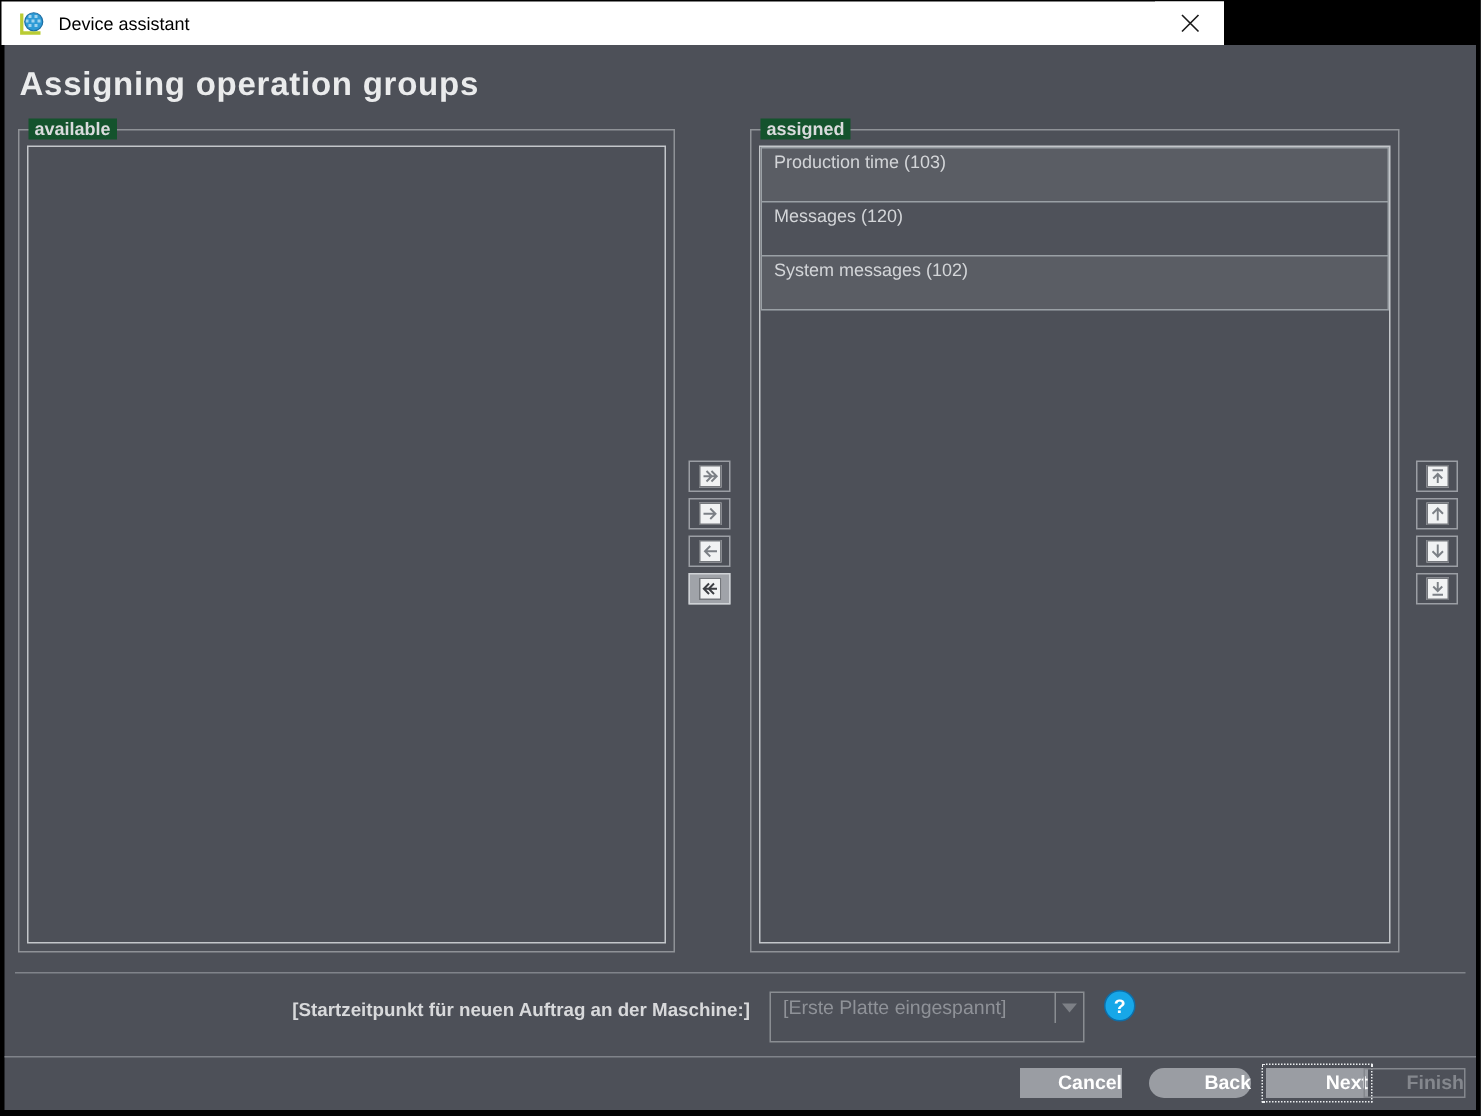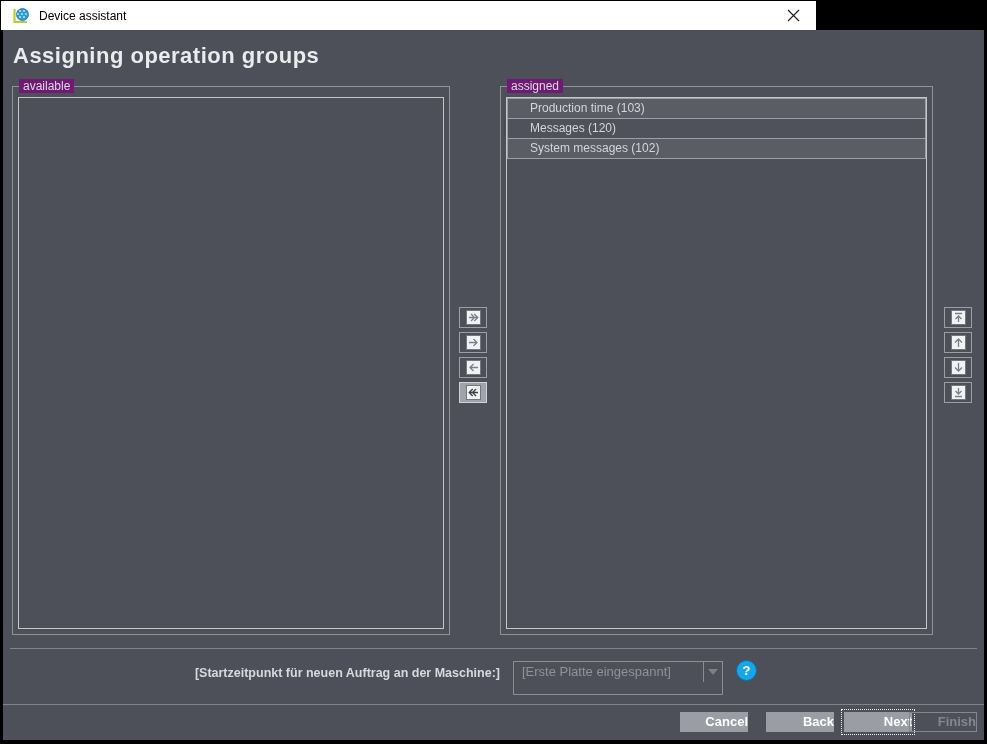--- a/index.html
+++ b/index.html
@@ -36,31 +36,31 @@
     position: absolute; left: 10px; top: 13px;
     font-size: 22px; font-weight: bold; color: #eaebec; letter-spacing: 0.5px;
   }
 
   
   .panel { position: absolute; border: 1px solid #8f9297; }
   .panel-available { left: 9px;   top: 56px; width: 438px; height: 549px; }
   .panel-assigned  { left: 497px; top: 56px; width: 433px; height: 549px; }
   .panel-label {
     position: absolute; top: -8px; left: 6px;
-    background: #701a75; padding: 0 4px;
-    font-size: 12px; font-weight: normal; color: #dadbdd;
+    background: #14532d; padding: 0 4px;
+    font-size: 12px; font-weight: bold; color: #dadbdd;
   }
   .panel-list {
     position: absolute; left: 5px; right: 5px; top: 10px; bottom: 5px;
     border: 1px solid #c3c6ca;
     overflow: hidden;
   }
   .list-row {
-    height: 21px; border: 1px solid #9aa0a5;
-    font-size: 12px; color: #d3d5d8; line-height: 19px; padding-left: 22px;
+    height: 37px; border: 1px solid #9aa0a5;
+    font-size: 12px; color: #d3d5d8; line-height: 19px; padding-left: 8px;
   }
   .list-row + .list-row { margin-top: -1px; }
   .row-light { background: #5a5d64; }
   .row-dark  { background: #4f525a; }
 
   
   .icon-btn {
     position: absolute; width: 28px; height: 21px;
     border: 1px solid #9b9ea4; background: transparent;
     display: flex; align-items: center; justify-content: center; cursor: default;
@@ -114,21 +114,21 @@
 
   
   .action-btn {
     position: absolute; top: 682px; height: 20px;
     background: #9a9da3; border: none;
     color: #ffffff; font-weight: bold; font-size: 13px;
     font-family: "Liberation Sans", sans-serif;
     cursor: default; line-height: 18px; text-align: right;
   }
   .btn-cancel { left: 677px; width: 68px; }
-  .btn-back   { left: 763px; width: 68px; }
+  .btn-back   { left: 763px; width: 68px; border-radius: 10px; }
   .btn-next   { left: 841px; width: 68px; outline: 1px dotted #eceef0; outline-offset: 2px; }
   .btn-finish {
     left: 906px; width: 68px;
     background: transparent; border: 1px solid #84878d; color: #84878d;
   }
 </style>
 </head>
 <body>
 
 <div class="window">

